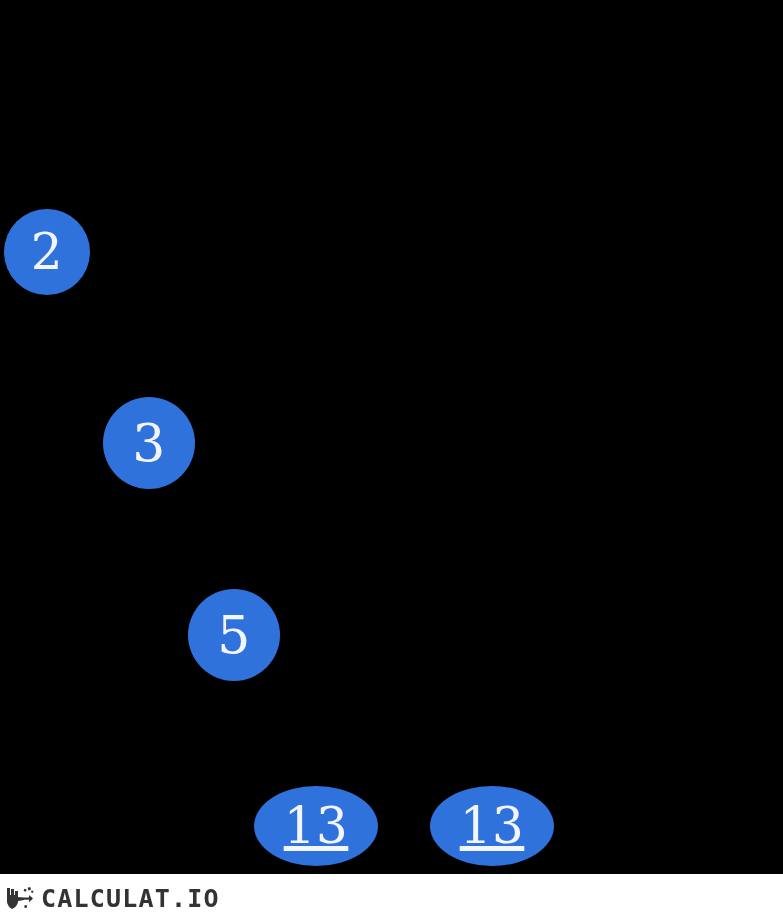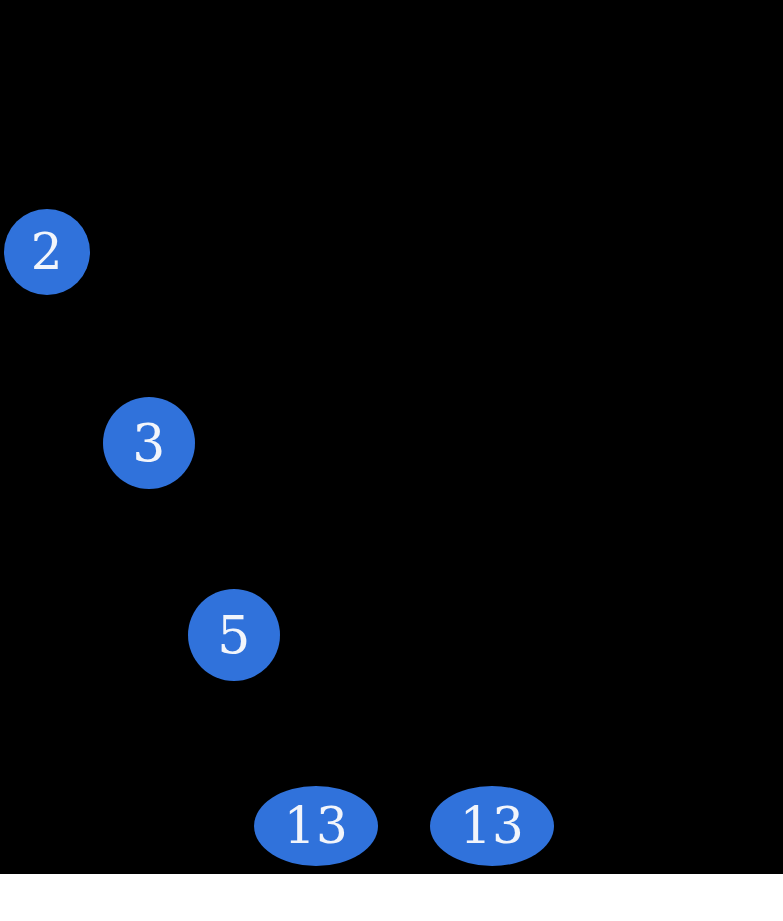--- a/index.html
+++ b/index.html
@@ -42,20 +42,21 @@
     font-family: "DejaVu Serif", "Liberation Serif", serif;
     line-height: 1;
     letter-spacing: 0.5px;
     user-select: none;
   }
   .node.circle {
     border-radius: 50%;
   }
   .node.ellipse {
     border-radius: 50%;
+    text-decoration: underline;
   }
 
   
   #footer-bar {
     position: absolute;
     left: 0;
     top: 874px;
     width: 783px;
     height: 47px;
     background: #ffffff;
@@ -96,14 +97,35 @@
 
   <div id="canvas" style="background: rgb(0, 0, 0); width: 783px; height: 874px;">
 
   <div class="node circle" style="left: 4px; top: 209px; width: 86px; height: 86px; font-size: 50px; background: rgb(48, 114, 219); color: rgb(242, 245, 251);">2</div>
       <div class="node circle" style="left: 103px; top: 397px; width: 92px; height: 92px; font-size: 52px; background: rgb(48, 114, 219); color: rgb(242, 245, 251);">3</div>
       <div class="node circle" style="left: 188px; top: 589px; width: 92px; height: 92px; font-size: 52px; background: rgb(48, 114, 219); color: rgb(242, 245, 251);">5</div>
       <div class="node ellipse" style="left: 254px; top: 786px; width: 124px; height: 80px; font-size: 50px; background: rgb(48, 114, 219); color: rgb(242, 245, 251);">13</div>
       <div class="node ellipse" style="left: 430px; top: 786px; width: 124px; height: 80px; font-size: 50px; background: rgb(48, 114, 219); color: rgb(242, 245, 251);">13</div>
     </div>
 
+  <div id="footer-bar" style="background: rgb(255, 255, 255);">
+    <div id="logo">
+      <span id="logo-icon-wrap">
+        <svg id="logo-icon" viewBox="0 0 34 26" xmlns="http://www.w3.org/2000/svg" aria-hidden="true">
+          <g fill="#333333">
+
+            <path d="M5 2 h3 v7 h1 V3 h3 v6 h1 V5 h3 v6 l6 1 v2 l-6 1 v1 q-1 5 -6 7 q-4 -2 -5 -7 V2 z"></path>
+
+            <rect x="18" y="11.5" width="12" height="2.2"></rect>
+            <path d="M27 9 l4 3.6 l-4 3.6 z"></path>
+
+            <rect x="22" y="3" width="2.4" height="2.4" transform="rotate(20 23 4)"></rect>
+            <rect x="26" y="1.4" width="2.8" height="2.8" transform="rotate(-18 27 3)"></rect>
+            <rect x="29.5" y="4.5" width="2" height="2" transform="rotate(25 30 5)"></rect>
+            <rect x="22.5" y="19" width="2.6" height="2.6" transform="rotate(15 23 20)"></rect>
+          </g>
+        </svg>
+      </span>
+      <span id="logo-text" style="color: rgb(51, 51, 51);">CALCULAT.IO</span>
+    </div>
+  </div>
 
 </div>
 
 </body></html>

